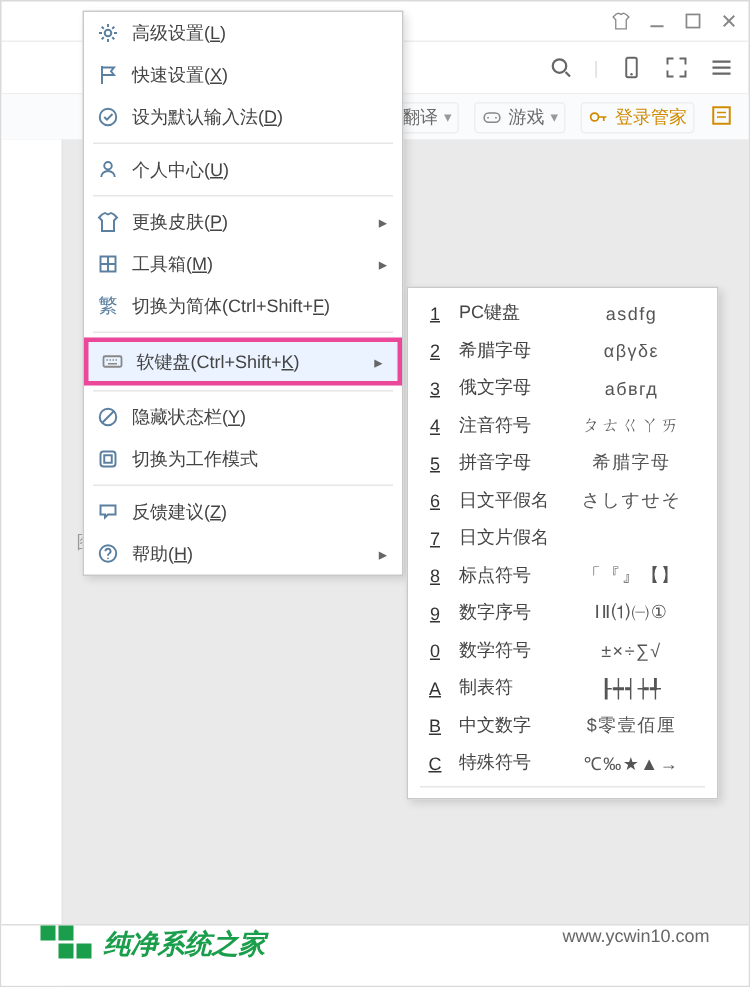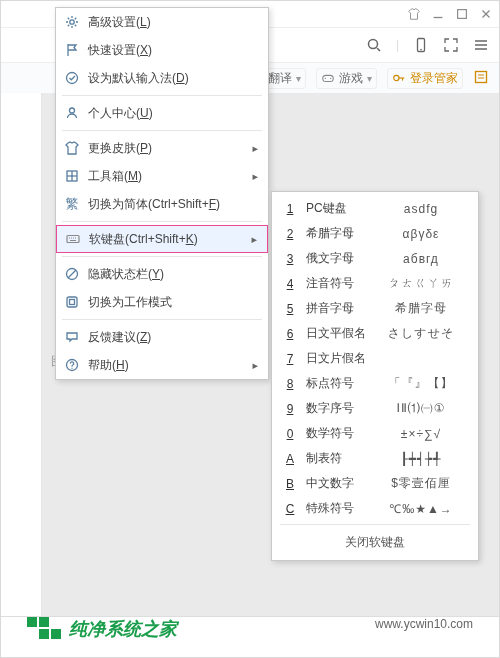--- a/index.html
+++ b/index.html
@@ -90,21 +90,21 @@
     height:28px;
     padding:0 10px 0 8px;
     gap:8px;
     color:#444;
     white-space:nowrap;
   }
   .mitem .micon { width:16px; height:16px; display:flex; align-items:center; justify-content:center; flex:0 0 16px; }
   .mitem .micon svg { width:16px; height:16px; }
   .mitem .mlabel { flex:1; }
   .mitem .arrow { color:#666; font-size:11px; }
-  .mitem.highlight { background:#eaf3ff; border:1px solid #ec4899; height:26px; }
+  .mitem.highlight { background:#eaf3ff; border:3px solid #ec4899; height:26px; }
   .msep { height:1px; background:#e6e6e6; margin:3px 6px; }
   .mnemonic { text-decoration:underline; }
 
   
   .menu2 {
     position:absolute;
     left:270px; top:190px;
     width:206px;
     background:#fff;
     border:1px solid #c9c9c9;
@@ -421,21 +421,20 @@
         <span class="skey">B</span>
         <span class="sname">中文数字</span>
         <span class="ssample">$零壹佰厘</span>
       </div>
       <div class="srow">
         <span class="skey">C</span>
         <span class="sname">特殊符号</span>
         <span class="ssample">℃‰★▲→</span>
       </div>
       <div class="ssep"></div>
-      <div class="sclose">关闭软键盘</div>
     </div>
 
   <div class="footer-mark">
     <div class="footer-logo">
       <div style="display:grid;grid-template-columns:repeat(3,10px);grid-template-rows:repeat(2,10px);gap:2px;">
         <div class="sq"></div>
           <div class="sq"></div>
           <div class="sq off"></div>
         <div class="sq off"></div>
           <div class="sq"></div>

